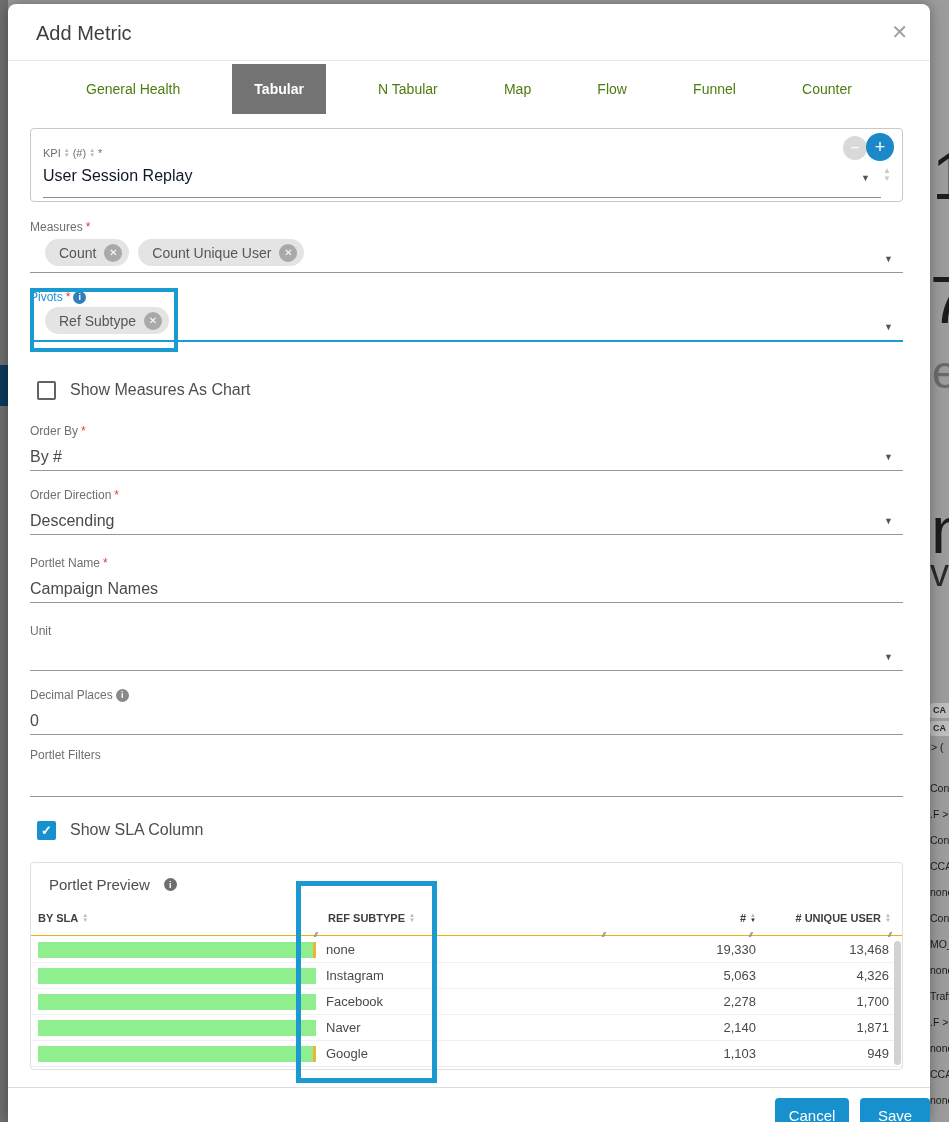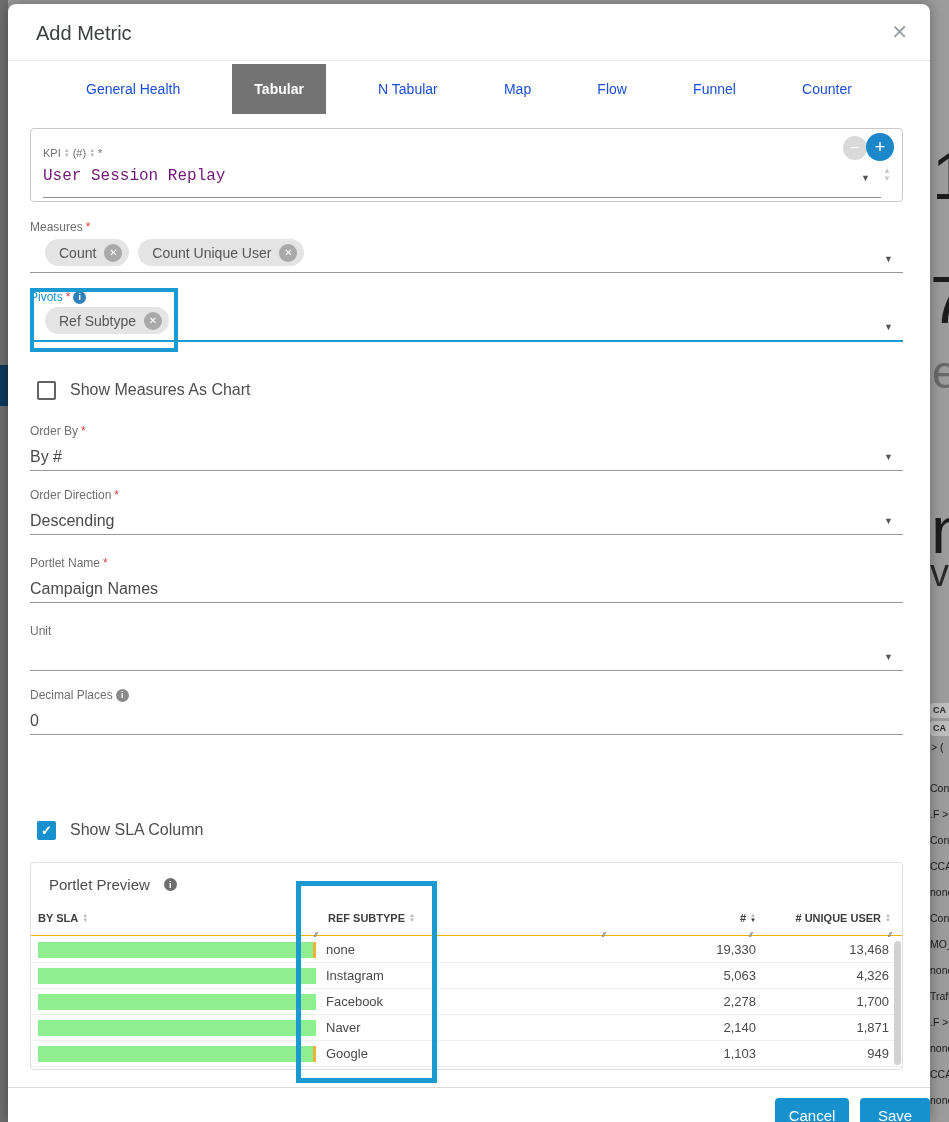--- a/index.html
+++ b/index.html
@@ -16,38 +16,38 @@
   .bg-chip { position:absolute; left:0; width:26px; height:15px; background:#bdbdbd; border-radius:3px; font-size:9px; font-weight:700; color:#2a2a2a; line-height:15px; padding-left:3px; }
   .bg-row { font-size:10.5px; color:#2e2e2e; }
 
   
   .modal { position:absolute; left:8px; top:4px; width:922px; height:1118px; background:#fff; border-radius:8px 8px 0 0; box-shadow:0 0 14px rgba(0,0,0,.35); }
   .m-title { position:absolute; left:28px; top:18px; font-size:20px; color:#3d4144; }
   .m-close { position:absolute; right:22px; top:16px; font-size:20px; color:#9aa0a3; cursor:pointer; }
   .m-hdiv { position:absolute; left:0; top:56px; width:100%; border-top:1px solid #e9e9e9; }
 
   .tabs { position:absolute; left:0; top:58px; width:100%; height:54px; display:flex; align-items:center; justify-content:space-between; padding:0 64px; }
-  .tab { font-size:14px; color:#1d4ed8; height:50px; display:flex; align-items:center; padding:0 14px; cursor:pointer; }
+  .tab { font-size:14px; color:#4d7c0f; height:50px; display:flex; align-items:center; padding:0 14px; cursor:pointer; }
   .tab.active { background:#737373; color:#fff; font-weight:700; padding:0 22px; }
 
   
   .field { position:absolute; left:22px; width:873px; border-bottom:1px solid #979797; }
   .flabel { position:absolute; left:0; top:0; font-size:12px; color:#6f6f6f; display:flex; align-items:center; gap:3px; }
   .req { color:#e03c3c; font-size:12px; }
   .fvalue { position:absolute; left:0; bottom:4px; font-size:16px; color:#4a4a4a; }
   .caret { position:absolute; right:10px; bottom:8px; font-size:9px; color:#555; }
   .sorts { display:inline-flex; flex-direction:column; font-size:6px; line-height:5px; color:#b9b9b9; vertical-align:middle; }
   .sorts .dk { color:#2f2f2f; }
   .info-dot { display:inline-flex; width:13px; height:13px; border-radius:50%; background:#8a8a8a; color:#fff; font-size:9px; font-weight:700; align-items:center; justify-content:center; font-style:normal; }
   .info-dot.blue { background:#2f7fb8; }
 
   
   .kpi-box { position:absolute; left:22px; top:124px; width:873px; height:74px; border:1px solid #c9c9c9; border-radius:4px; }
   .kpi-label { position:absolute; left:12px; top:18px; font-size:11px; color:#6f6f6f; display:flex; align-items:center; gap:3px; }
-  .kpi-value { position:absolute; left:12px; top:38px; font-size:16px; color:#701a75;font-family:Liberation Mono, monospace; }
+  .kpi-value { position:absolute; left:12px; top:38px; font-size:16px; color:#0f172a; }
   .kpi-underline { position:absolute; left:12px; bottom:3px; width:838px; border-top:1px solid #8f8f8f; }
   .kpi-caret { position:absolute; left:830px; top:44px; font-size:9px; color:#555; }
   .kpi-spin { position:absolute; left:852px; top:38px; display:flex; flex-direction:column; font-size:8px; line-height:8px; color:#c9c9c9; }
   .rbtn { position:absolute; border-radius:50%; color:#fff; display:flex; align-items:center; justify-content:center; cursor:pointer; }
   .rbtn.minus { left:812px; top:7px; width:24px; height:24px; background:#d9d9d9; font-size:16px; }
   .rbtn.plus { left:835px; top:4px; width:28px; height:28px; background:#1c87c9; font-size:18px; z-index:2; }
 
   
   .chips { position:absolute; left:15px; bottom:6px; display:flex; gap:9px;justify-content:flex-end; }
   .chip { display:flex; align-items:center; gap:8px; height:27px; padding:0 7px 0 14px; background:#e4e4e4; border-radius:14px; font-size:14px; color:#565656; }
@@ -245,20 +245,26 @@
     </div>
 
     <div class="field f-decimal">
       <div class="flabel">
         <span>Decimal Places</span>
         <span class="info-dot">i</span>
       </div>
       <div class="fvalue">0</div>
     </div>
 
+    <div class="field f-filters">
+      <div class="flabel">
+          <span>Portlet Filters</span>
+        </div>
+      <div class="fvalue"></div>
+    </div>
 
     <div class="chk-row" style="top:814px;">
       <div class="chk on">
           <span>✓</span>
         </div>
       <div class="chk-label">Show SLA Column</div>
     </div>
 
     <div class="panel">
       <div class="panel-title">

